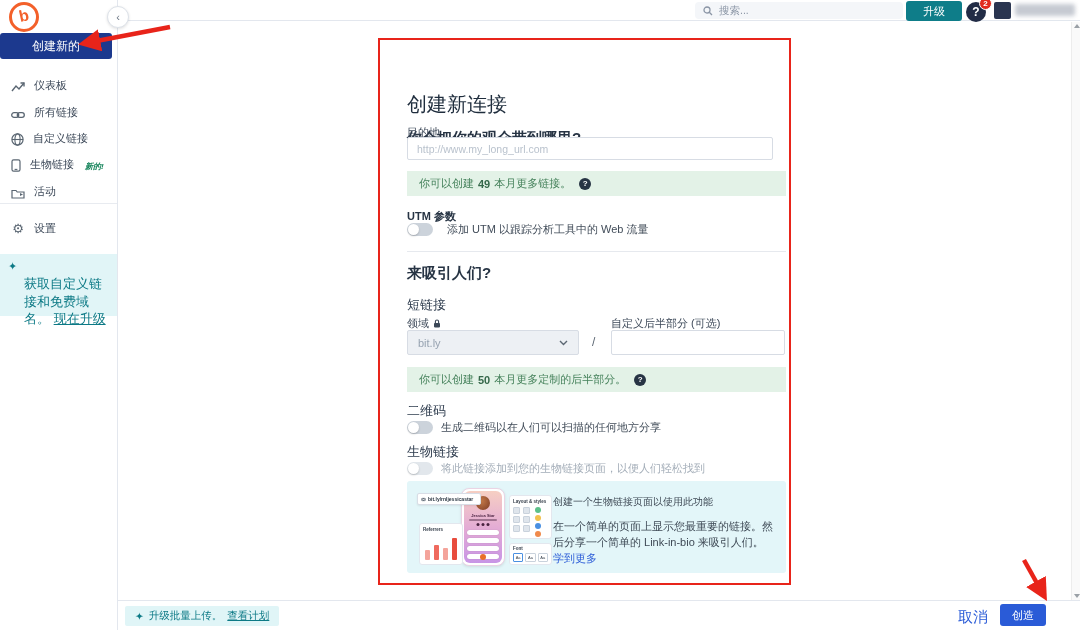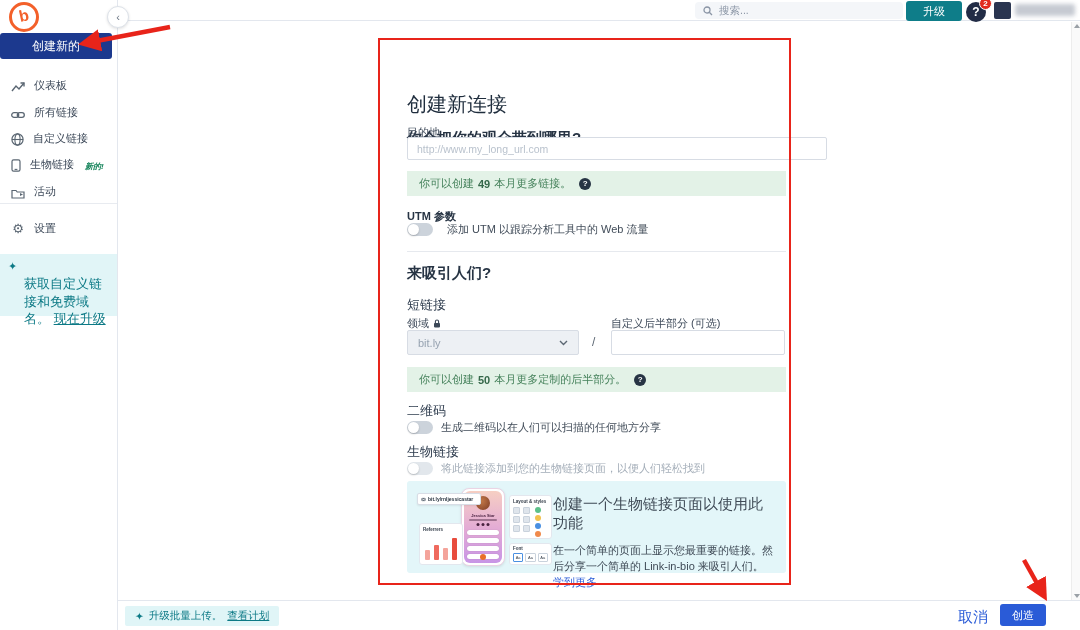--- a/index.html
+++ b/index.html
@@ -36,21 +36,21 @@
 
   #collapse-btn { left:107px; top:6px; width:22px; height:22px; border-radius:50%; background:#fff; border:1px solid #dde2e9; box-shadow:0 1px 3px rgba(0,0,0,.12); color:#6b7684; font-size:11px; display:flex; align-items:center; justify-content:center; cursor:pointer; z-index:4; }
 
   
   #form-title { left:407px; top:55px; font-size:20px; font-weight:500; color:#1f2d3d;margin-top:36px; }
   .section-h { font-size:15px; font-weight:bold; color:#273444; }
   #dest-heading { left:407px; top:108px;margin-top:21px; }
   #dest-label { left:407px; top:125px; font-size:11px; color:#3c4858; }
   .text-input { border:1px solid #d7dce4; border-radius:2px; background:#fff; font-size:10.5px; color:#2e3c4e; padding:0 9px; }
   .text-input::placeholder { color:#b9c2cd; }
-  #dest-input { left:407px; top:137px; width:420px; height:23px; }
+  #dest-input { left:407px; top:137px; width:366px; height:23px; }
   .quota-banner { width:379px; height:25px; background:#e3f2e7; display:flex; align-items:center; gap:4px; padding:0 12px; font-size:11px; color:#44815a; }
   .quota-banner b { color:#35684a; }
   #quota1 { left:407px; top:171px; }
   .info-dot { width:12px; height:12px; border-radius:50%; background:#273444; color:#fff; font-size:8px; font-weight:bold; display:inline-flex; align-items:center; justify-content:center; margin-left:4px; }
   #utm-label { left:407px; top:209px; font-size:11px; font-weight:bold; color:#273444; }
   .toggle-row { display:flex; align-items:center; gap:8px; }
   .toggle { width:26px; height:13px; border-radius:7px; background:#ccd3db; position:relative; cursor:pointer; flex:0 0 auto; }
   .toggle .knob { position:absolute; left:1px; top:1px; width:11px; height:11px; border-radius:50%; background:#fff; box-shadow:0 1px 2px rgba(0,0,0,.2); }
   .toggle.disabled { background:#e2e7ec; }
   .toggle-text { font-size:11px; color:#414c59; }
@@ -67,21 +67,21 @@
   #quota2 { left:407px; top:367px; }
   #qr-label { left:407px; top:402px; font-size:13px; color:#2e3c4e; font-weight:500; }
   #qr-row { left:407px; top:420px; }
   #bio-label { left:407px; top:443px; font-size:13px; color:#2e3c4e; font-weight:500; }
   #bio-row { left:407px; top:461px; }
   #bio-row .toggle-text { color:#a3adb8; }
 
   
   #promo { left:407px; top:481px; width:379px; height:92px; background:#e3f6f9; border-radius:3px; }
   #promo-text { position:absolute; left:146px; top:14px; width:222px; }
-  #promo-title { font-size:15px; color:#3f4a56; }
+  #promo-title { font-size:10px; color:#3f4a56; }
   #promo-body { font-size:11px; color:#3f4a56; line-height:1.45; margin-top:10px; }
   #promo-link { color:#2a5bd7; cursor:pointer; text-decoration:none; }
 
   
   #illus { position:absolute; left:10px; top:6px; width:135px; height:80px; }
   #illus .card { position:absolute; background:#fff; border:1px solid #e3e7ee; border-radius:3px; }
   #phone { position:absolute; left:44px; top:1px; width:44px; height:78px; background:#fff; border:1px solid #ead4e4; border-radius:8px; box-shadow:0 1px 3px rgba(0,0,0,.1); padding:2px; }
   #phone-screen { width:100%; height:100%; border-radius:6px; background:linear-gradient(180deg,#f6cfc3 0%,#e2a9d6 55%,#c895e6 100%); position:relative; }
   #phone-avatar { position:absolute; left:50%; top:5px; transform:translateX(-50%); width:14px; height:14px; border-radius:50%; background:radial-gradient(circle at 35% 35%,#c77b4a,#7c3a24); }
   #phone-name { position:absolute; left:50%; top:22px; transform:translateX(-50%); font-size:4px; font-weight:bold; color:#4a2340; white-space:nowrap; }

